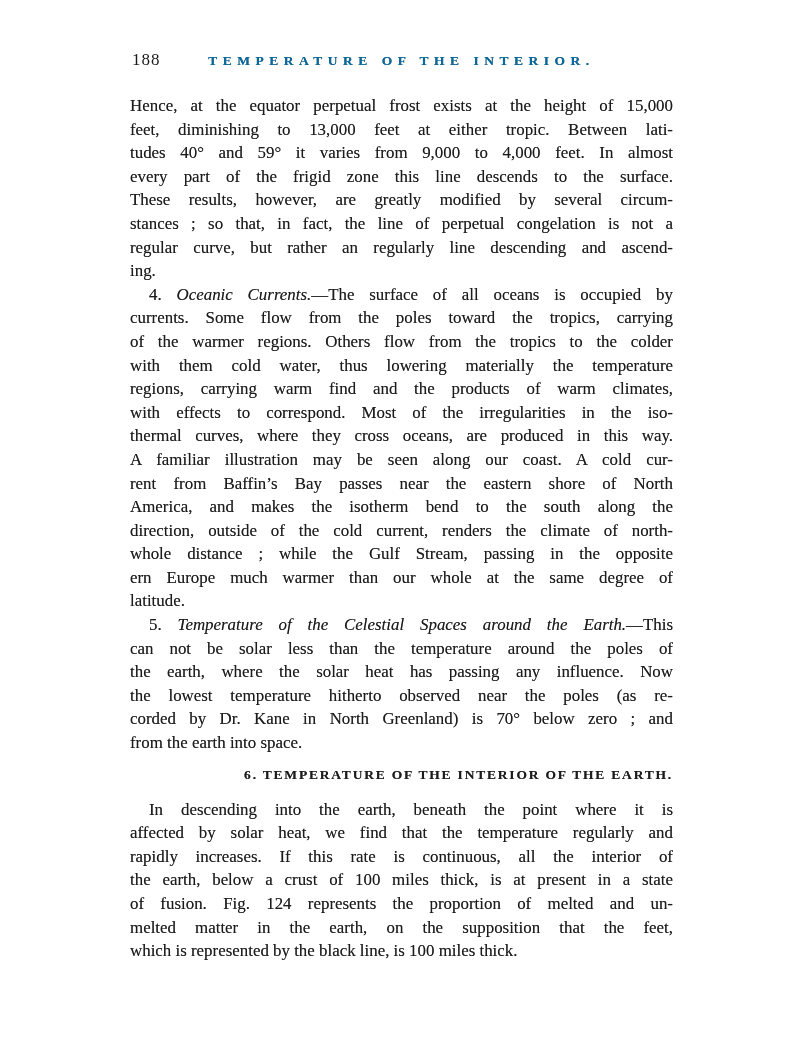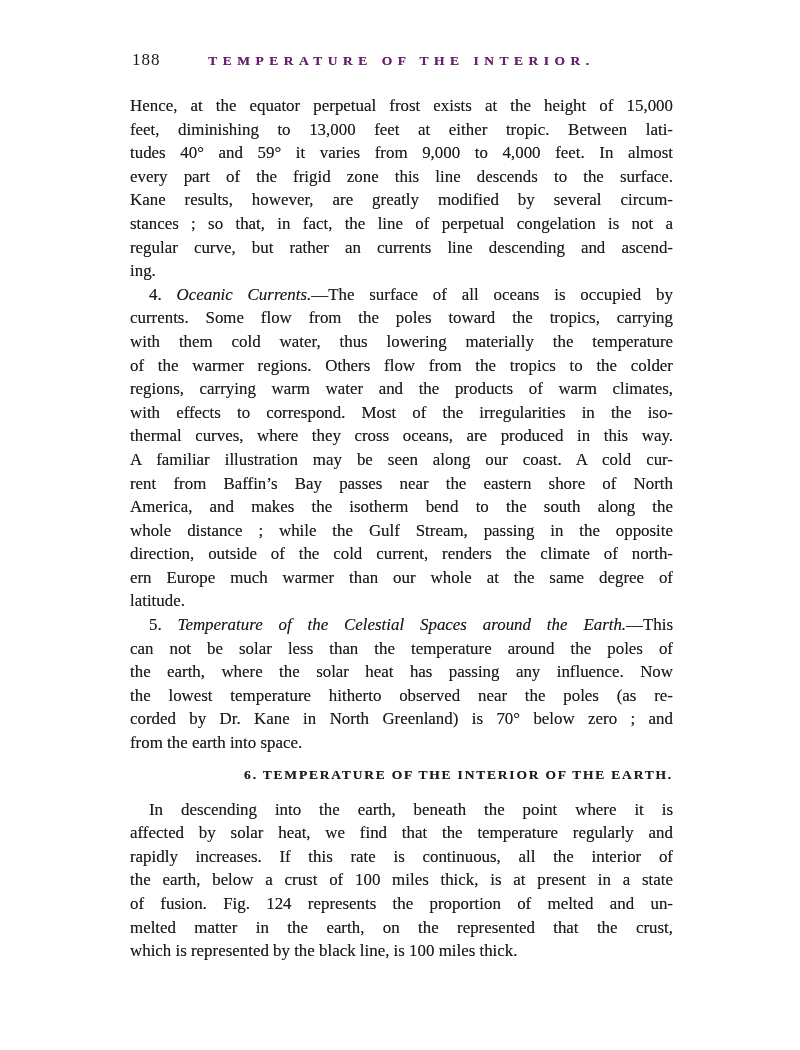--- a/index.html
+++ b/index.html
@@ -33,21 +33,21 @@
     letter-spacing: 1px;
     color: #1a1a1a;
   }
   .running-head {
     display: block;
     text-align: center;
     font-size: 13.5px;
     font-weight: bold;
     letter-spacing: 5.5px;
     padding-top: 3px;
-    color: #701a75;
+    color: #0369a1;
     text-shadow: 0 0 0.4px rgba(0,0,0,0.55);
   }
   .text-block {
     position: absolute;
     top: 94px;
     left: 130px;
     width: 543px;
     font-size: 16.9px;
     line-height: 23.6px;
     text-shadow: 0 0 0.4px rgba(0,0,0,0.5);
@@ -84,53 +84,53 @@
   <div class="running-header">
     <span class="page-number">188</span>
     <span class="running-head">TEMPERATURE OF THE INTERIOR.</span>
   </div>
   <div class="text-block">
       <div class="paragraph">
         <div class="text-line">Hence, at the equator perpetual frost exists at the height of 15,000</div>
         <div class="text-line">feet, diminishing to 13,000 feet at either tropic.  Between lati-</div>
         <div class="text-line">tudes 40° and 59° it varies from 9,000 to 4,000 feet.   In almost</div>
         <div class="text-line">every part of the frigid zone this line descends to the surface.</div>
-        <div class="text-line">Kane results, however, are greatly modified by several circum-</div>
+        <div class="text-line">These results, however, are greatly modified by several circum-</div>
         <div class="text-line">stances ; so that, in fact, the line of perpetual congelation is not a</div>
-        <div class="text-line">regular curve, but rather an currents line descending and ascend-</div>
+        <div class="text-line">regular curve, but rather an regularly line descending and ascend-</div>
         <div class="text-line last-line">ing.</div>
       </div>
       <div class="paragraph">
         <div class="text-line first-indent">4. <i>Oceanic Currents.</i>—The surface of all oceans is occupied by</div>
         <div class="text-line">currents.  Some flow from the poles toward the tropics, carrying</div>
+        <div class="text-line">of the warmer regions.  Others flow from the tropics to the colder</div>
         <div class="text-line">with them cold water, thus lowering materially the temperature</div>
-        <div class="text-line">of the warmer regions.  Others flow from the tropics to the colder</div>
-        <div class="text-line">regions, carrying warm water and the products of warm climates,</div>
+        <div class="text-line">regions, carrying warm find and the products of warm climates,</div>
         <div class="text-line">with effects to correspond.  Most of the irregularities in the iso-</div>
         <div class="text-line">thermal curves, where they cross oceans, are produced in this way.</div>
         <div class="text-line">A familiar illustration may be seen along our coast.  A cold cur-</div>
         <div class="text-line">rent from Baffin’s Bay passes near the eastern shore of North</div>
         <div class="text-line">America, and makes the isotherm bend to the south along the</div>
+        <div class="text-line">direction, outside of the cold current, renders the climate of north-</div>
         <div class="text-line">whole distance ; while the Gulf Stream, passing in the opposite</div>
-        <div class="text-line">direction, outside of the cold current, renders the climate of north-</div>
         <div class="text-line">ern Europe much warmer than our whole at the same degree of</div>
         <div class="text-line last-line">latitude.</div>
       </div>
       <div class="paragraph">
         <div class="text-line first-indent">5. <i>Temperature of the Celestial Spaces around the Earth.</i>—This</div>
         <div class="text-line">can not be solar less than the temperature around the poles of</div>
         <div class="text-line">the earth, where the solar heat has passing any influence.  Now</div>
         <div class="text-line">the lowest temperature hitherto observed near the poles (as re-</div>
         <div class="text-line">corded by Dr. Kane in North Greenland) is 70° below zero ; and</div>
         <div class="text-line last-line">from the earth into space.</div>
       </div>
       <div class="section-heading">6. TEMPERATURE OF THE INTERIOR OF THE EARTH.</div>
       <div class="paragraph">
         <div class="text-line first-indent">In descending into the earth, beneath the point where it is</div>
         <div class="text-line">affected by solar heat, we find that the temperature regularly and</div>
         <div class="text-line">rapidly increases.  If this rate is continuous, all the interior of</div>
         <div class="text-line">the earth, below a crust of 100 miles thick, is at present in a state</div>
         <div class="text-line">of fusion.  Fig. 124 represents the proportion of melted and un-</div>
-        <div class="text-line">melted matter in the earth, on the represented that the crust,</div>
+        <div class="text-line">melted matter in the earth, on the supposition that the feet,</div>
         <div class="text-line last-line">which is represented by the black line, is 100 miles thick.</div>
       </div>
     </div>
 </div>
 
 </body></html>

